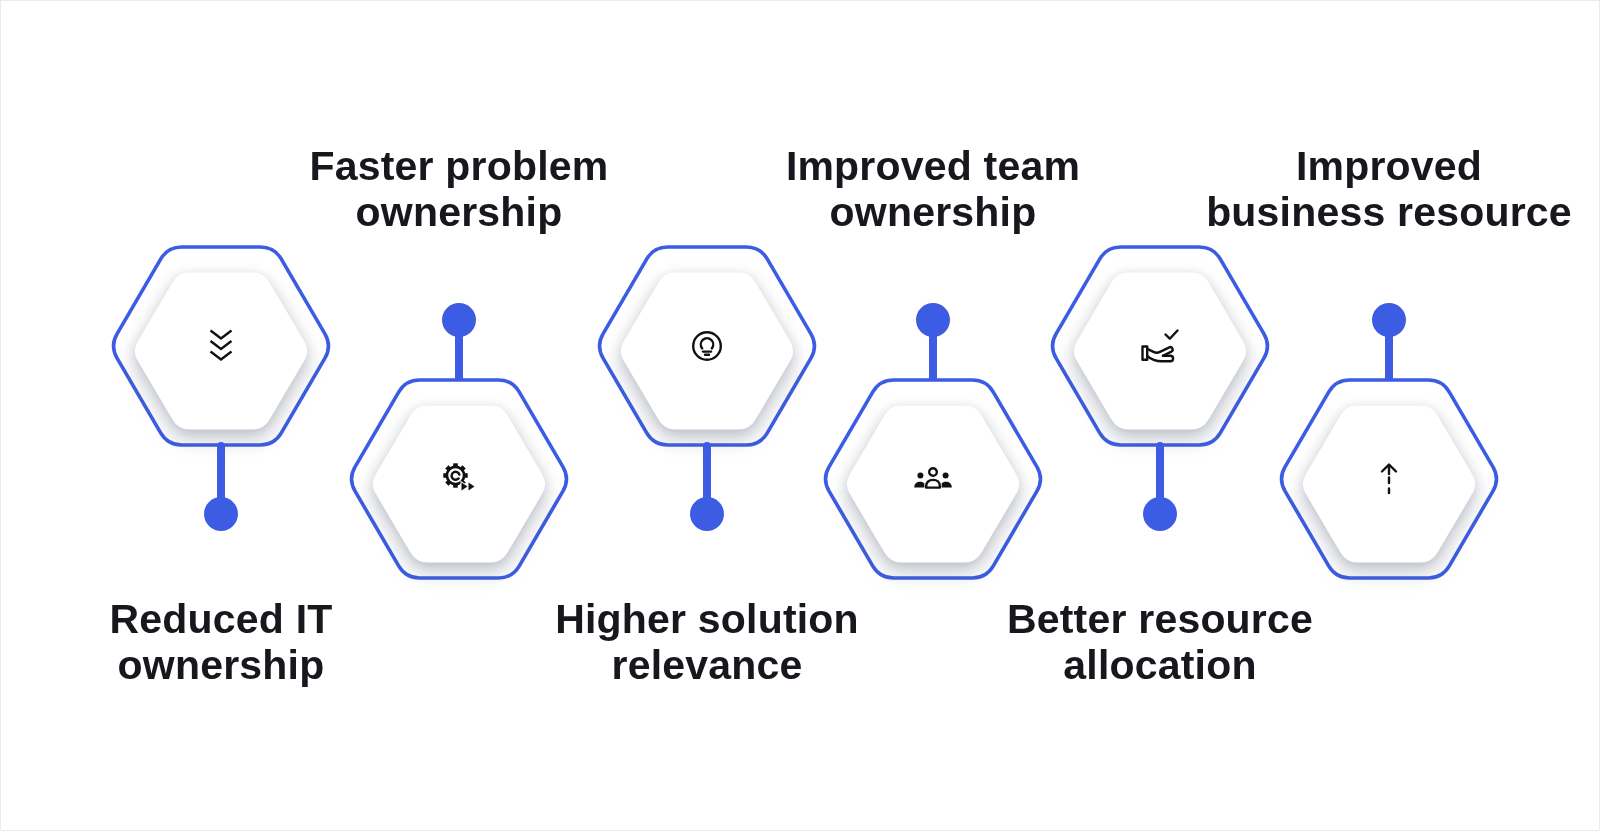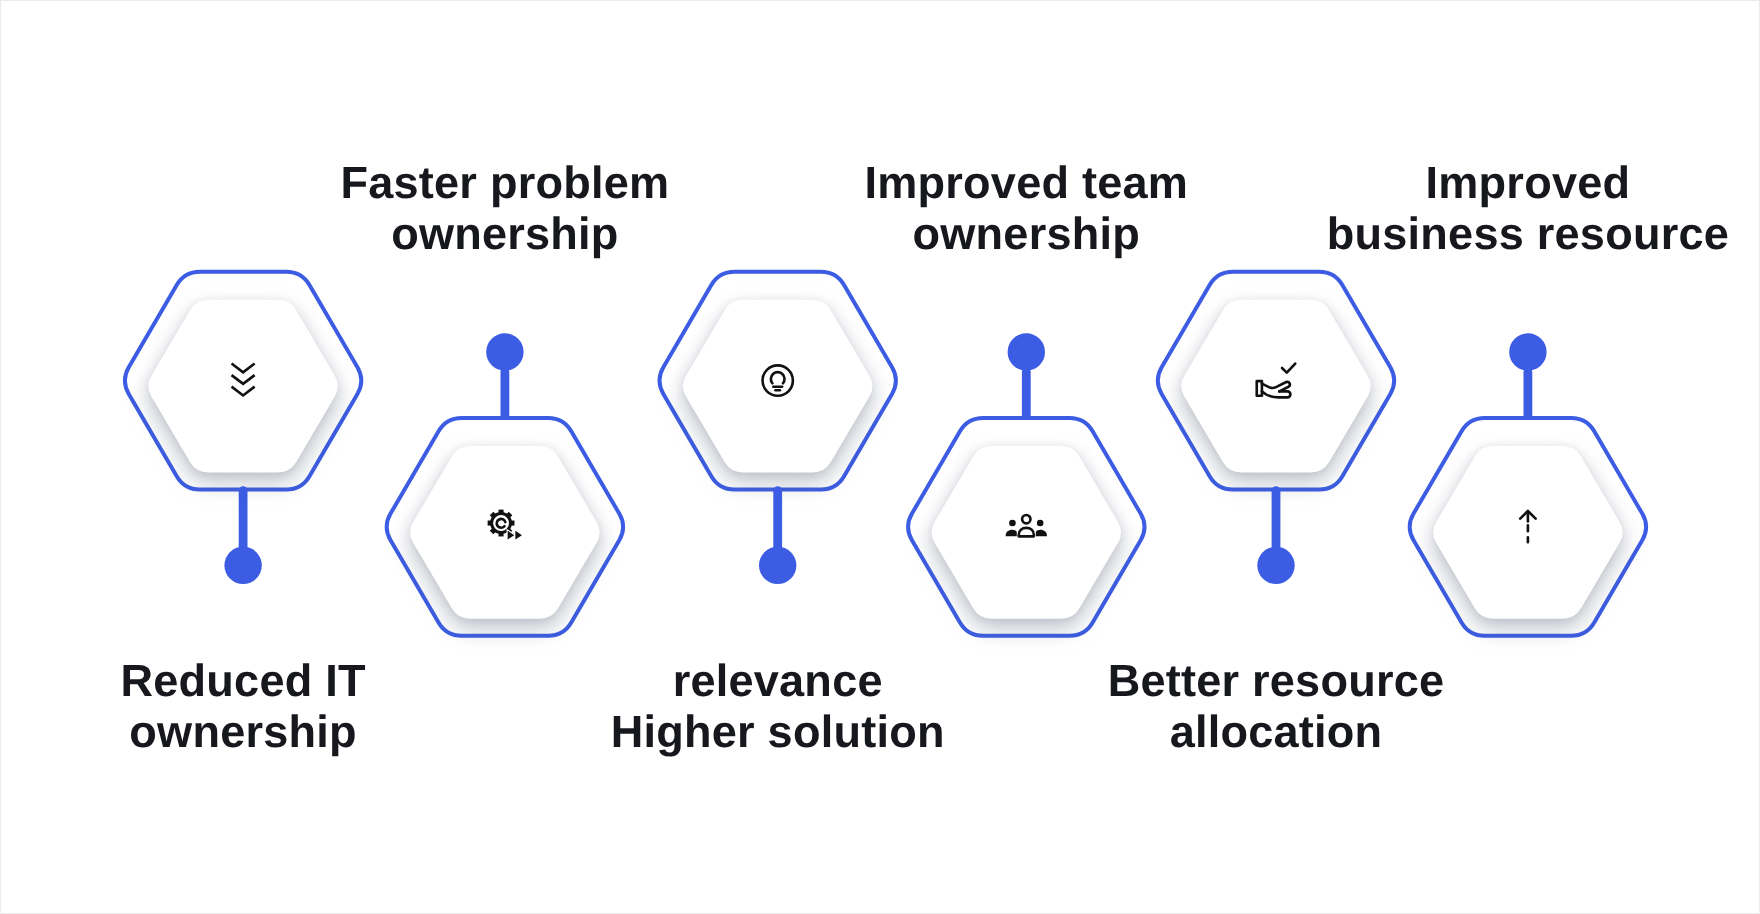--- a/index.html
+++ b/index.html
@@ -148,22 +148,22 @@
       <svg class="icon" viewBox="-24 -24 48 48">
         <circle class="st" r="13.8" stroke-width="2.4"></circle>
         <path class="st" stroke-width="2.4" stroke-linecap="round" d="M-4.8,2.4 A6.2,6.2 0 1 1 4.8,2.4"></path>
         <path class="st" stroke-width="2.2" stroke-linecap="round" d="M-4,5.6 H4"></path>
         <path class="st" stroke-width="2.2" stroke-linecap="round" d="M-2,8.8 H2"></path>
       </svg>
     </div>
     <div class="stem"></div>
     <div class="dot"></div>
     <div class="label">
+      <span>Higher solution</span>
       <span>relevance</span>
-      <span>Higher solution</span>
     </div>
   </div>
 
   <div class="module up m5">
     <div class="hexwrap">
       <svg class="hex" width="230" height="208" viewBox="0 0 230 208">
         <path class="hex-outer" d="M11.05,116.09 Q4.00,104.00 11.05,91.91 L54.67,17.09 Q61.72,5.00 75.72,5.00 L154.28,5.00 Q168.28,5.00 175.33,17.09 L218.95,91.91 Q226.00,104.00 218.95,116.09 L175.33,190.91 Q168.28,203.00 154.28,203.00 L75.72,203.00 Q61.72,203.00 54.67,190.91 Z"></path>
         <path class="hex-inner" d="M31.59,118.48 Q26.00,109.00 31.59,99.52 L66.69,39.98 Q72.28,30.50 83.28,30.50 L146.72,30.50 Q157.72,30.50 163.31,39.98 L198.41,99.52 Q204.00,109.00 198.41,118.48 L163.31,178.02 Q157.72,187.50 146.72,187.50 L83.28,187.50 Q72.28,187.50 66.69,178.02 Z"></path>
       </svg>
       <svg class="icon" viewBox="-24 -24 48 48">

